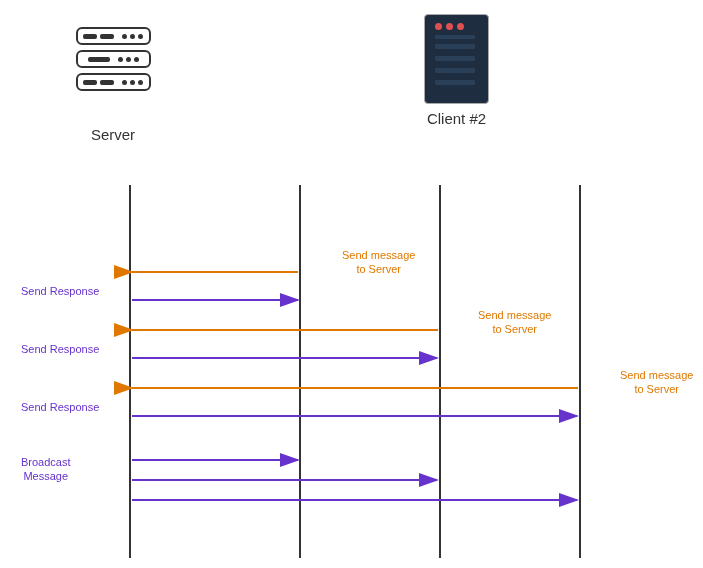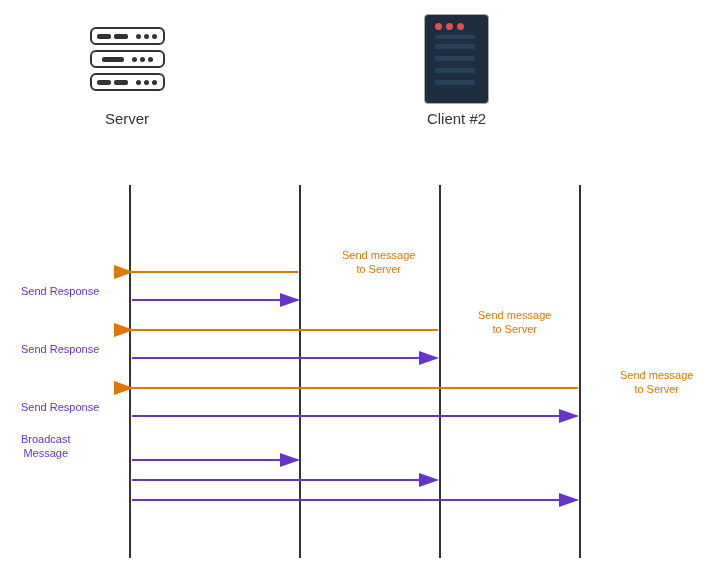--- a/index.html
+++ b/index.html
@@ -141,21 +141,21 @@
       width: 703px;
       height: 568px;
       pointer-events: none;
     }
   </style>
 </head>
 <body>
 
 <div class="diagram-container">
 
-  <div class="actor" style="left: 82px; top: 14px;">
+  <div class="actor" style="left: 68px; top: 14px; gap: 16px;">
     <div class="server-icon">
       <div class="rack-unit">
         <div class="rack-dots">
           <div class="rack-rect"></div>
           <div class="rack-rect"></div>
         </div>
         <div class="rack-dots" style="margin-left:4px;">
           <div class="rack-dot"></div>
           <div class="rack-dot"></div>
           <div class="rack-dot"></div>
@@ -255,17 +255,17 @@
   </div>
 
   <div class="arrow-label label-orange" style="left: 588px; top: 368px; text-align:center;">
     Send message<br>to Server
   </div>
 
   <div class="arrow-label label-purple" style="left: 21px; top: 400px;">
     Send Response
   </div>
 
-  <div class="arrow-label label-purple" style="left: 21px; top: 432px; text-align:center;">
+  <div class="arrow-label label-purple" style="left: 21px; top: 455px; text-align:center;">
     Broadcast<br>Message
   </div>
 
 </div>
 
 </body></html>

